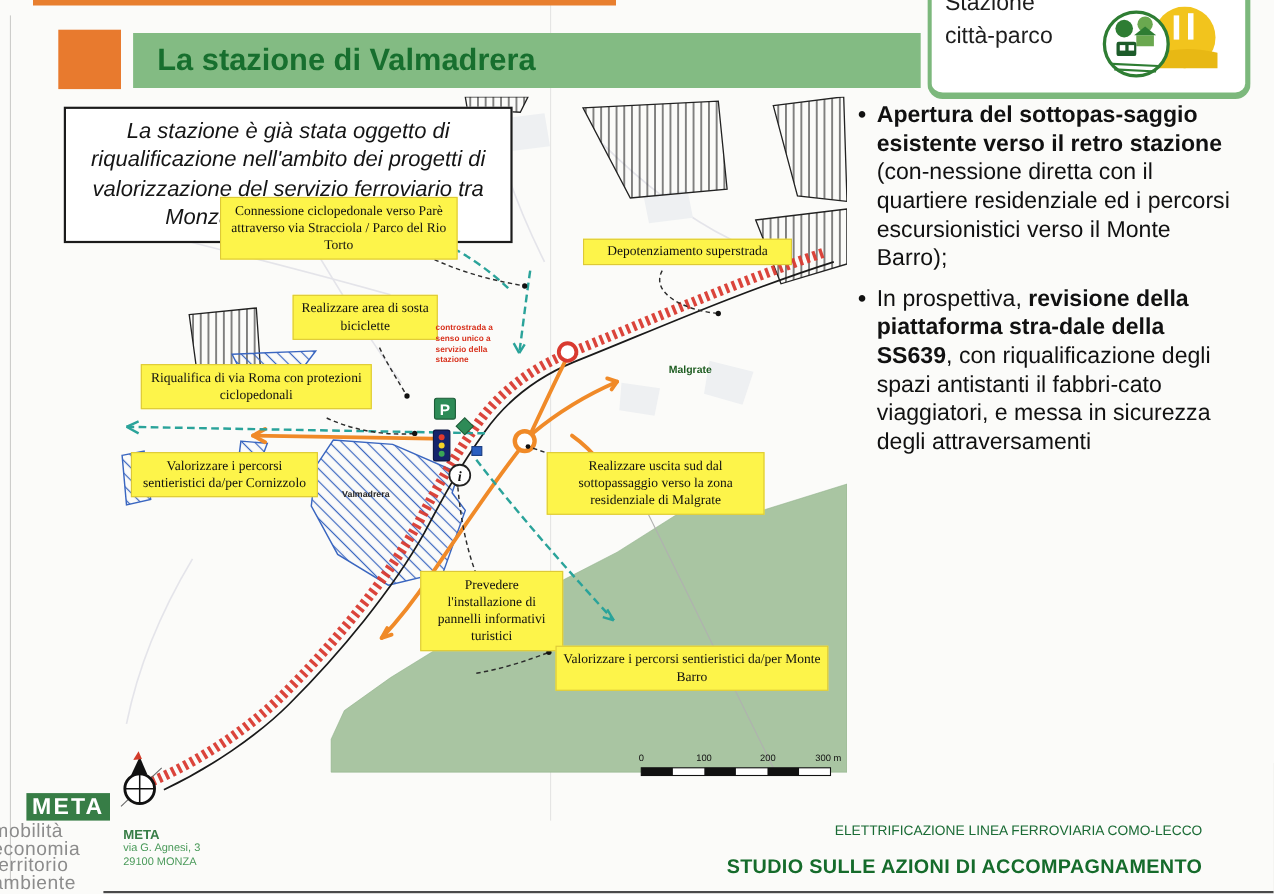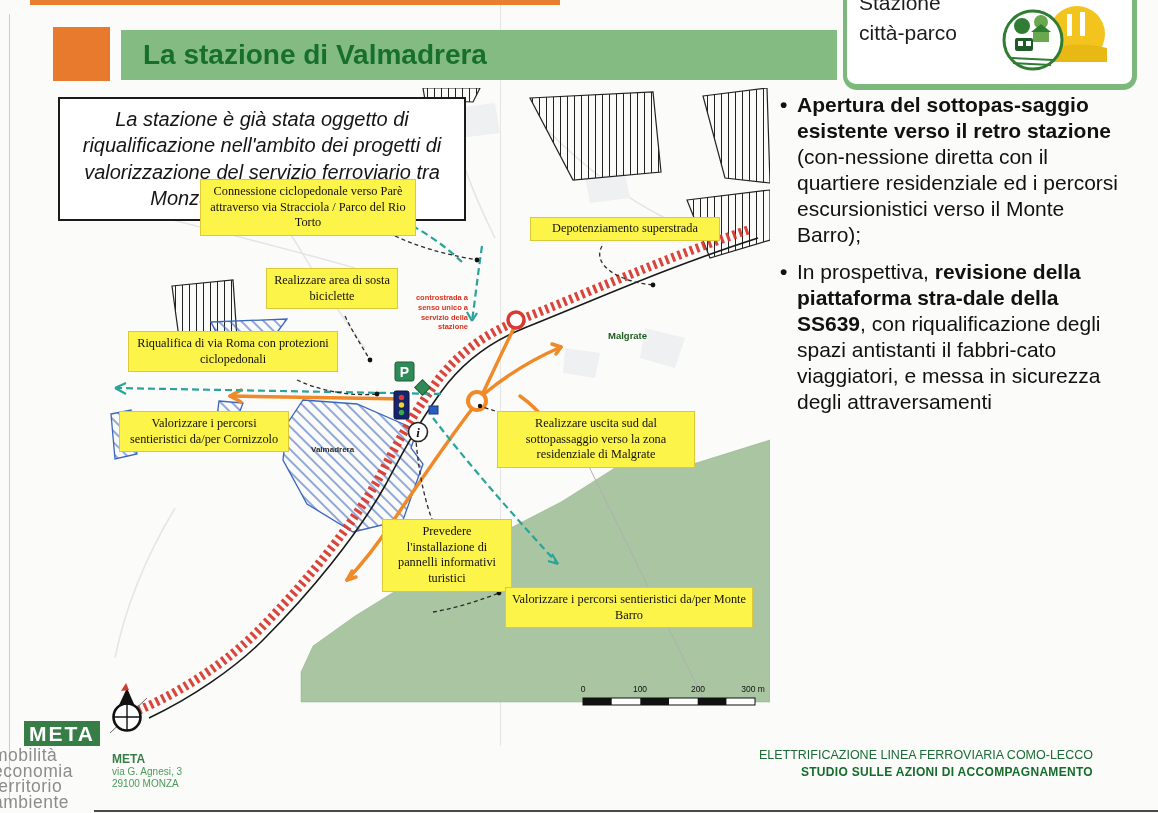--- a/index.html
+++ b/index.html
@@ -35,38 +35,38 @@
       font-size:12.3px;line-height:1.28;text-align:center;padding:4px 5px;z-index:6;font-family:Liberation Serif, serif;}
   .c1{left:200px;top:179px;width:204px;}
   .c2{left:266px;top:268px;width:120px;}
   .c3{left:128px;top:331px;width:198px;}
   .c4{left:119px;top:411px;width:158px;}
   .c5{left:530px;top:217px;width:180px;padding:3px 4px;}
   .c6{left:497px;top:411px;width:186px;}
   .c7{left:382px;top:519px;width:118px;}
   .c8{left:505px;top:587px;width:236px;}
   .red-note{position:absolute;left:396px;top:293px;width:72px;z-index:6;color:#d8321e;font-weight:bold;
-      font-size:7.5px;line-height:1.3;text-align:right;}
+      font-size:7.5px;line-height:1.3;text-align:left;}
 
   
   .bullets{position:absolute;left:780px;top:92px;width:340px;z-index:4;}
   .bullet{position:relative;padding-left:17px;margin-bottom:11px;font-size:21px;line-height:26px;color:#111;}
   .bullet::before{content:"\2022";position:absolute;left:0;top:0;font-weight:bold;}
   .b{font-weight:bold;}
 
   
   .meta-box{position:absolute;left:24px;top:721px;width:76px;height:25px;background:#377d46;color:#fff;
       font-weight:bold;font-size:21px;text-align:center;line-height:25px;letter-spacing:2px;z-index:7;}
   .meta-words{position:absolute;left:-7px;top:748px;width:120px;color:#8c8c8c;font-size:17.5px;
       line-height:15.5px;letter-spacing:.5px;z-index:7;}
   .meta-addr{position:absolute;left:112px;top:752px;z-index:7;color:#4a9a5a;font-size:10px;line-height:12px;}
   .meta-addr .nm{color:#377d46;font-weight:bold;font-size:12px;line-height:14px;}
   .project{position:absolute;right:65px;top:748px;text-align:right;z-index:7;}
   .project .l1{font-size:12.5px;color:#1a6b35;line-height:15px;}
-  .project .l2{font-size:12px;font-weight:bold;color:#156b2b;letter-spacing:.3px;line-height:19px;}
+  .project .l2{font-size:18px;font-weight:bold;color:#156b2b;letter-spacing:.3px;line-height:19px;margin-top:16px;}
 </style>
 </head>
 <body>
 
 <div class="page">
   <div class="edge-left"></div>
   <div class="edge-bottom"></div>
   <div class="fold-line"></div>
   <div class="orange-strip"></div>
 

